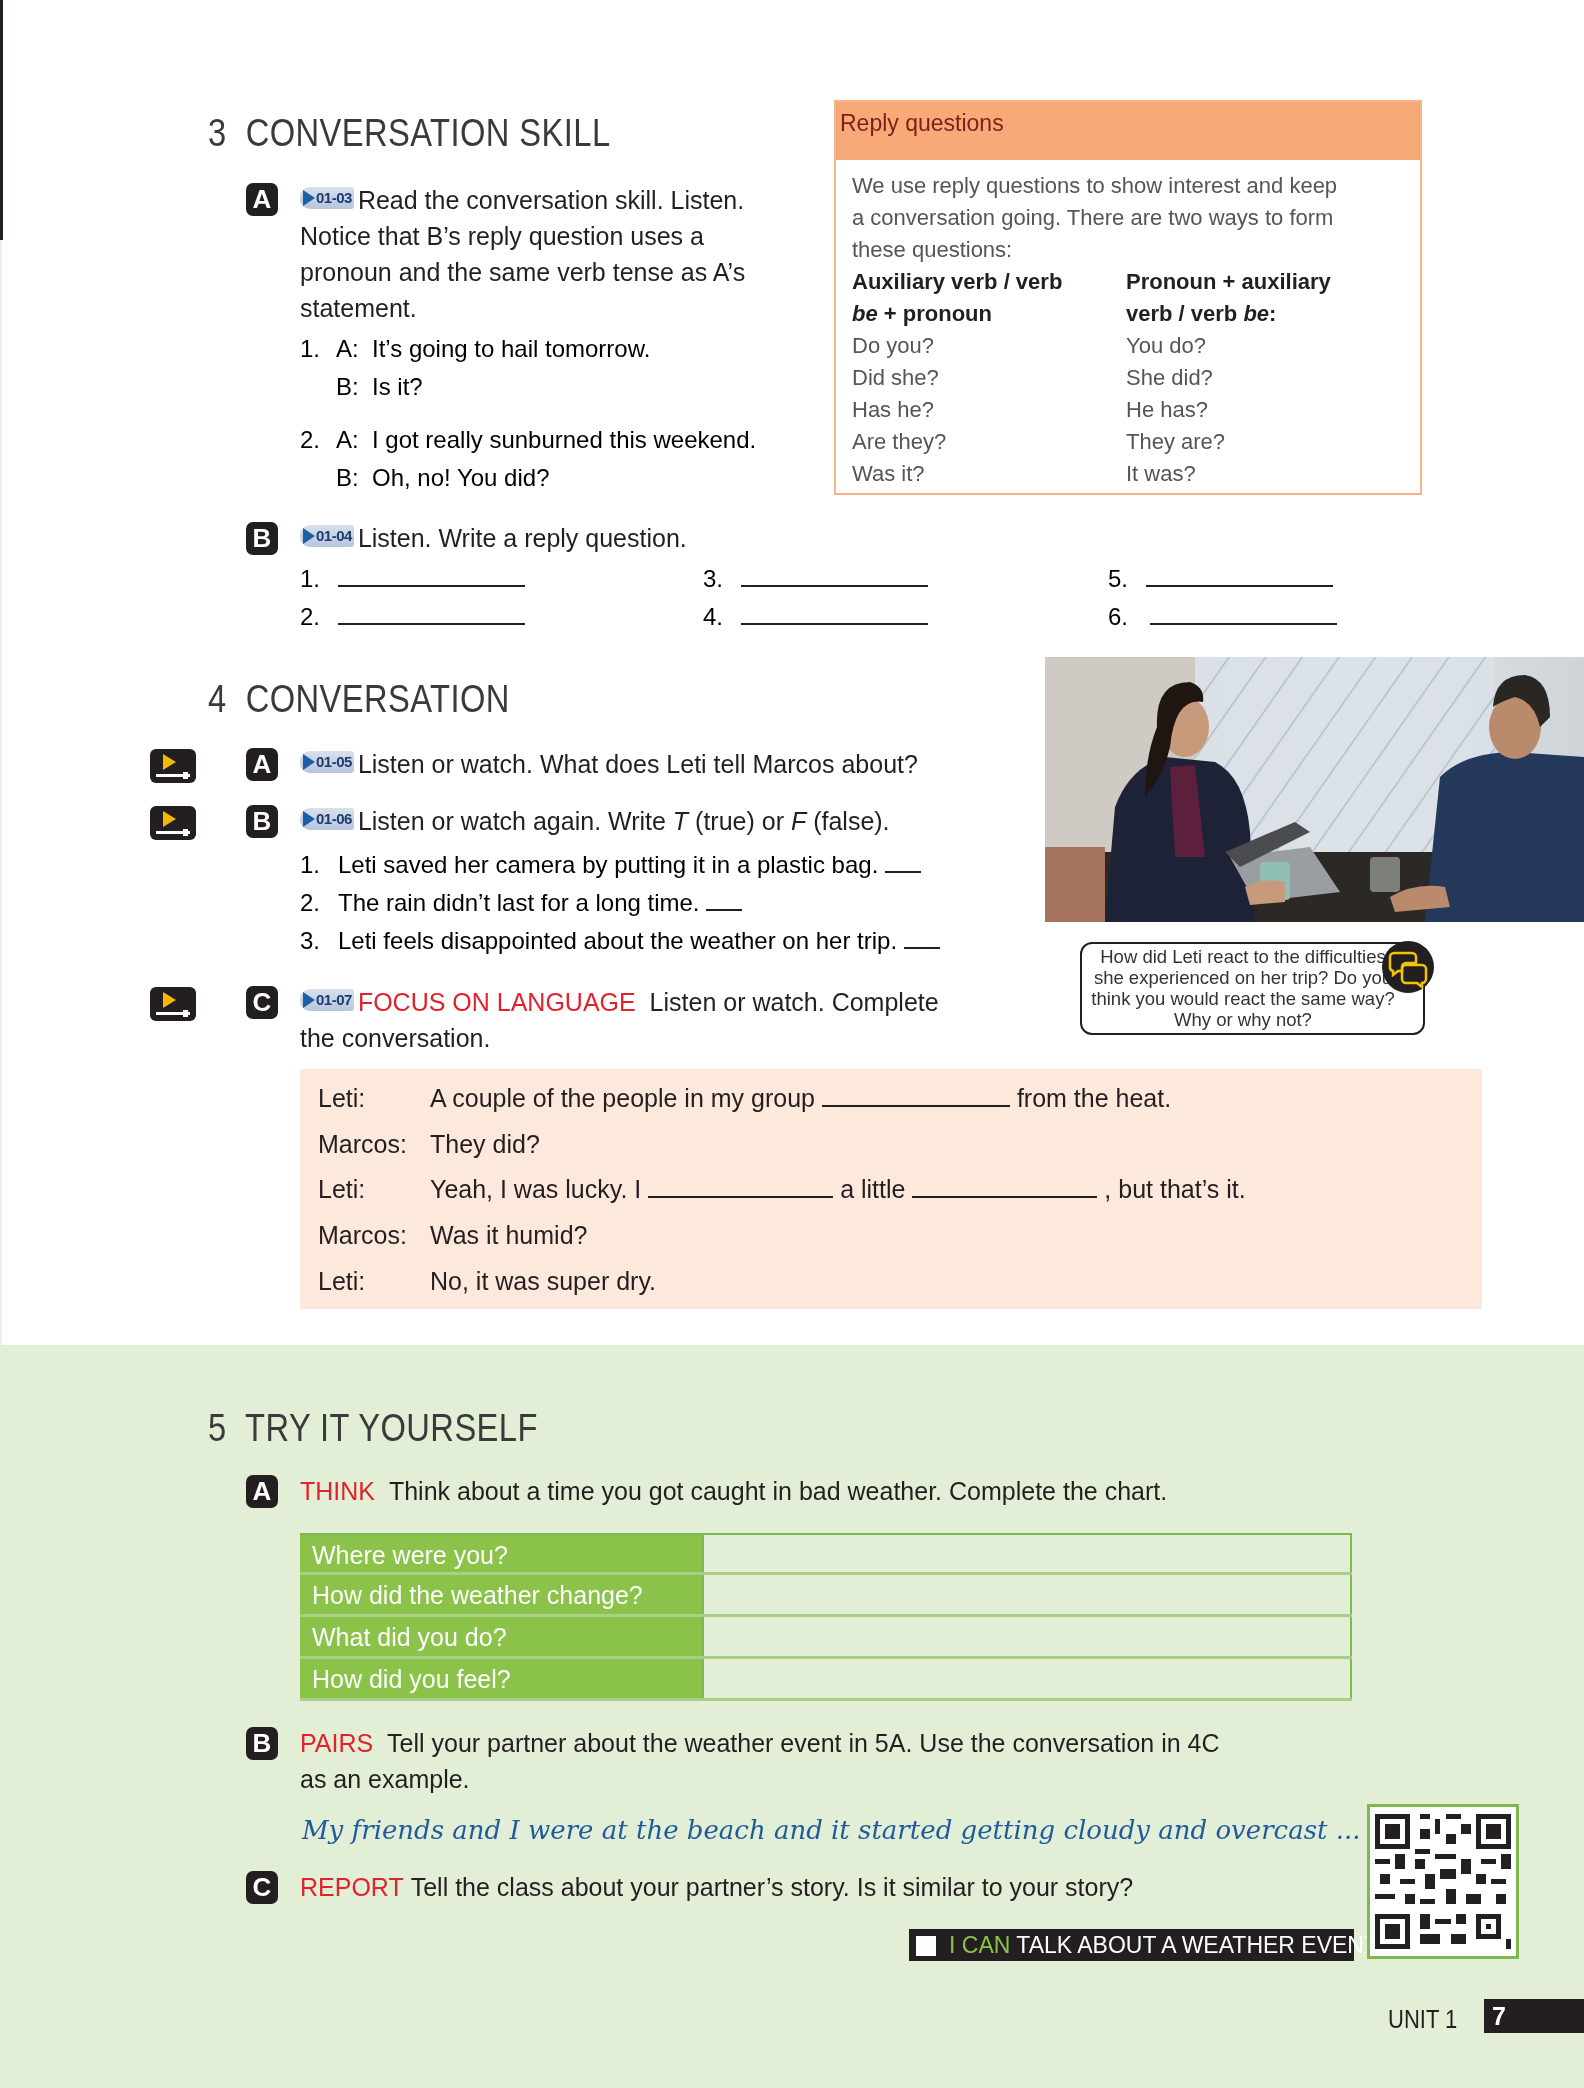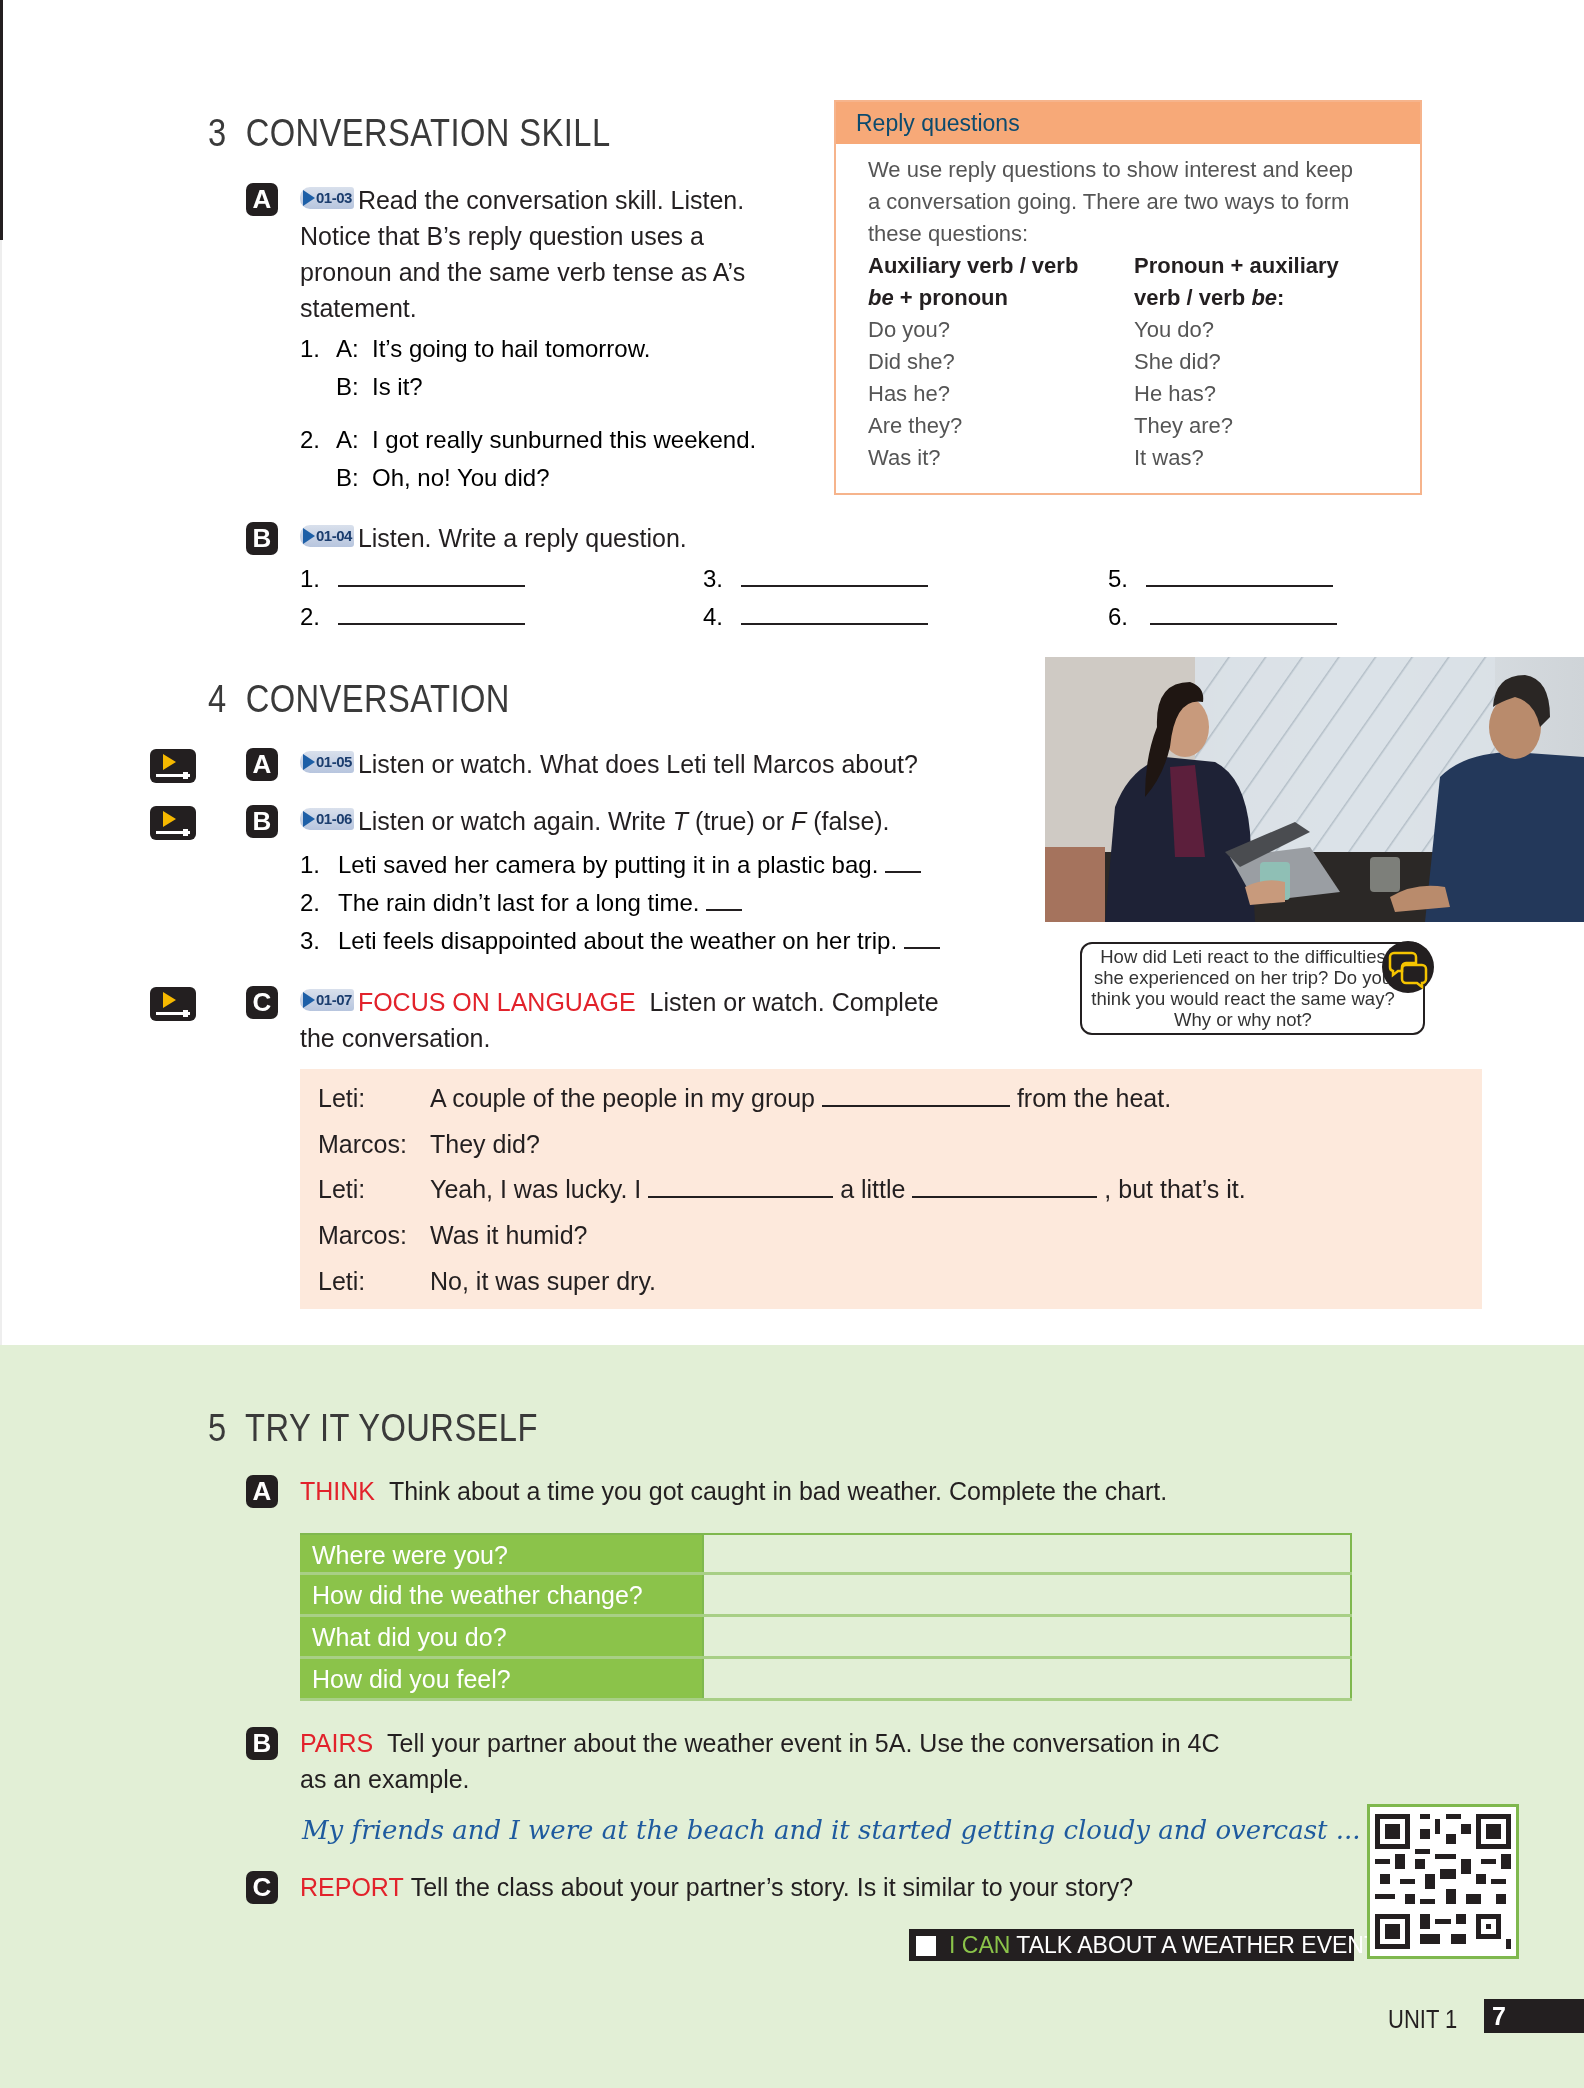--- a/index.html
+++ b/index.html
@@ -24,22 +24,22 @@
   .red { color: #e2222b; }
   .body-text { font-size: 24px; line-height: 38px; color: #000000; }
 
   .video-icon { position: absolute; width: 46px; height: 34px; background: #231f20; border-radius: 6px; }
   .video-icon .play { position: absolute; left: 13px; top: 5px; width: 0; height: 0; border-top: 8px solid transparent; border-bottom: 8px solid transparent; border-left: 13px solid #f5b800; }
   .video-icon .bar { position: absolute; left: 6px; right: 6px; bottom: 6px; height: 3px; background: #fff; }
   .video-icon .knob { position: absolute; right: 8px; bottom: 4px; width: 5px; height: 7px; background: #fff; }
 
   
   .rq-box { position: absolute; left: 834px; top: 100px; width: 588px; height: 395px; border: 2px solid #f6b48c; background: #fff; }
-  .rq-head { height: 42px; background: #f7a978; padding-left: 20px; font-size: 23px; line-height: 42px; color: #0c4a6e; }
-  .rq-body { padding: 10px 20px 0 32px; font-size: 22px; line-height: 32px; color: #555; }
+  .rq-head { height: 58px; background: #f7a978; padding-left: 4px; font-size: 23px; line-height: 42px; color: #7f1d1d; }
+  .rq-body { padding: 10px 20px 0 16px; font-size: 22px; line-height: 32px; color: #555; }
   .rq-cols { display: flex; margin-top: 0; }
   .rq-col { width: 280px; }
   .rq-col .hd { color: #231f20; font-weight: bold; }
   .rq-col .it { font-style: italic; }
 
   .blank-line { display: inline-block; border-bottom: 2px solid #231f20; vertical-align: baseline; }
 
   
   .photo { position: absolute; left: 1045px; top: 657px; width: 539px; height: 265px; overflow: hidden; background: linear-gradient(90deg, #c9c5c0 0%, #d8dde2 35%, #dde3e8 60%, #cfd4d8 100%); }
 

